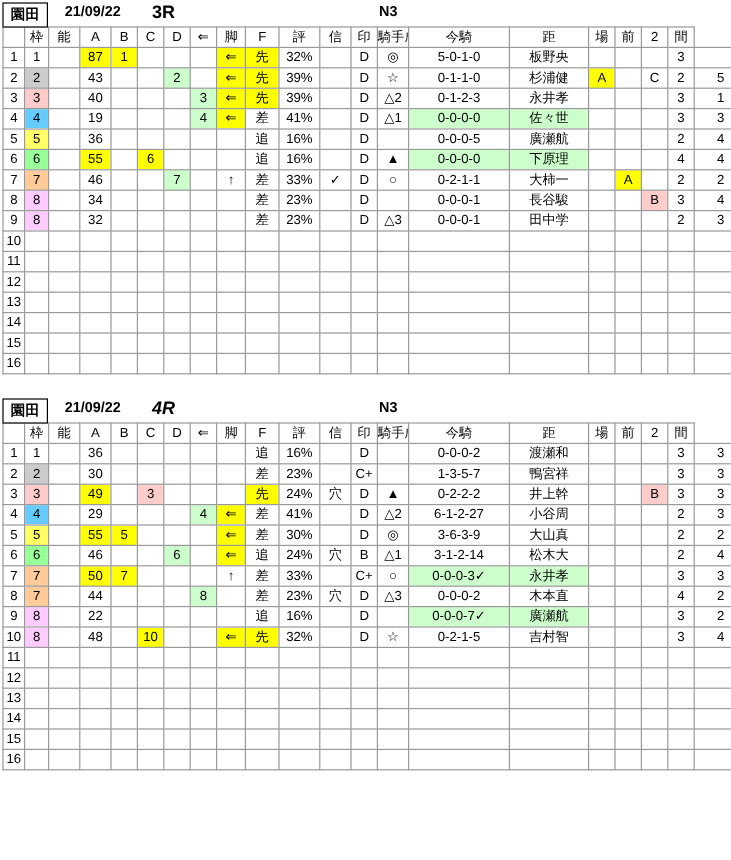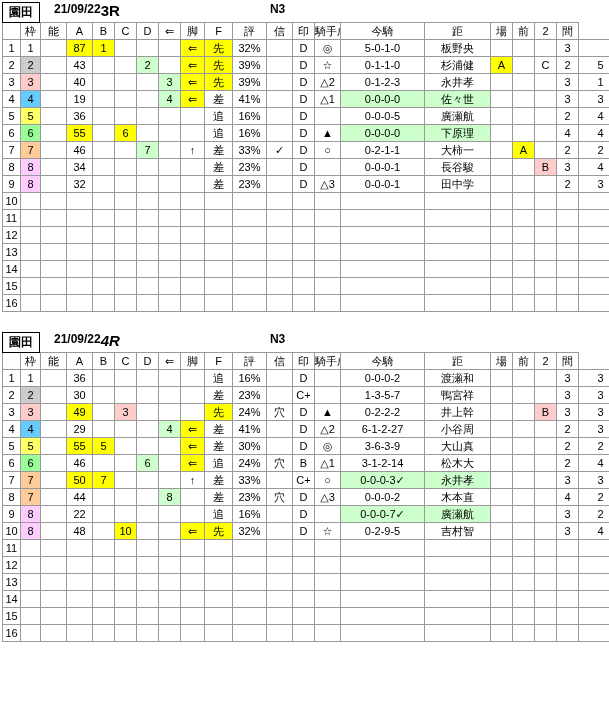--- a/index.html
+++ b/index.html
@@ -23,28 +23,30 @@
     font-weight:bold;
   }
   .hdrline .venue{
     border:1px solid #000;
     padding:1px 6px;
     margin-right:14px;
     font-size:12px;
     background:#fff;
   }
   .hdrline .date{
+    margin-right:26px;
     font-size:12px;
   }
   .hdrline .rno{
     margin-right:0;
     font-size:15px;
   }
   .hdrline .cls{
     font-size:12px;
+    margin-left:20px;
   }
   table.grid{
     border-collapse:collapse;
     table-layout:fixed;
     width:605px;
     background:#fff;
   }
   table.grid td, table.grid th{
     border:1px solid #999;
     height:16px;
@@ -802,21 +804,21 @@
             <td></td>
             <td class="yellowbg">10</td>
             <td></td>
             <td></td>
             <td class="yellowbg">⇐</td>
             <td class="yellowbg bold">先</td>
             <td>32%</td>
             <td></td>
             <td>D</td>
             <td>☆</td>
-            <td class="left">0-2-9-5</td>
+            <td class="left">0-2-1-5</td>
             <td>吉村智</td>
             <td></td>
             <td></td>
             <td></td>
             <td>3</td>
             <td>4</td>
           </tr>
           <tr>
             <td>11</td>
             <td></td>

